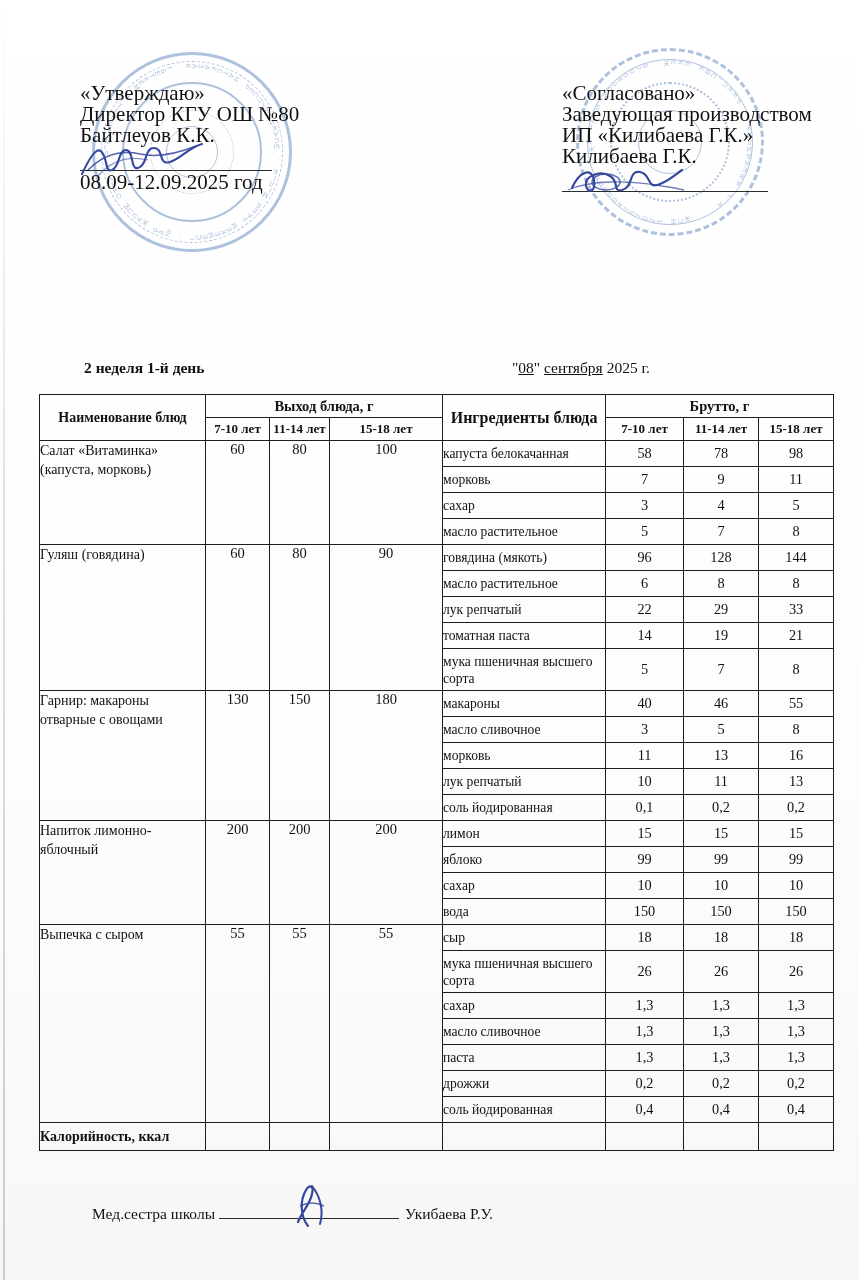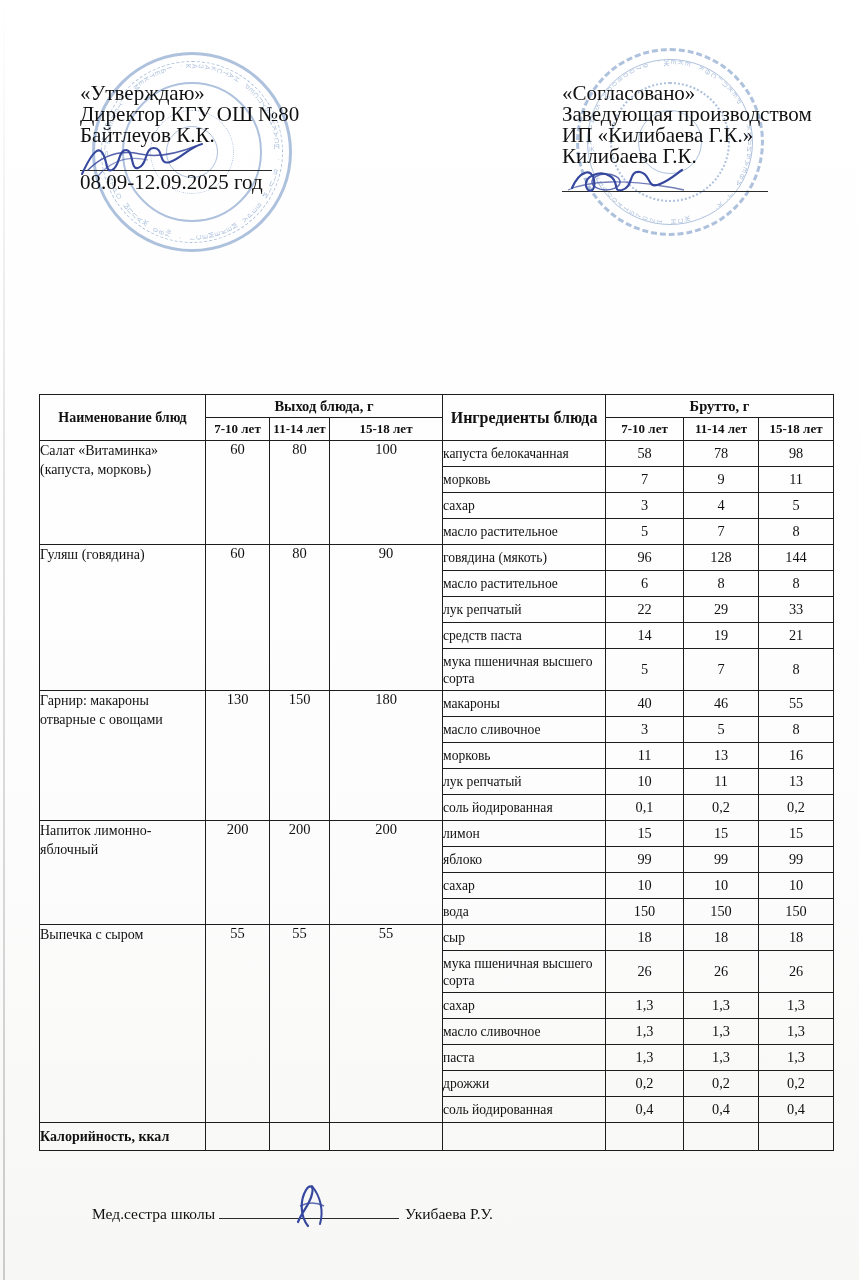--- a/index.html
+++ b/index.html
@@ -410,20 +410,24 @@
     <svg width="120" height="38" viewBox="0 0 120 38">
       <path d="M6 28 C14 10, 26 8, 28 20 C30 32, 22 34, 20 26 C18 16, 34 10, 44 16
                C54 22, 46 32, 56 30 C68 27, 62 10, 74 12 C86 14, 80 30, 94 24
                C104 20, 110 14, 116 10" fill="none" stroke="#36479e" stroke-width="2.2" stroke-linecap="round"></path>
       <path d="M2 30 C24 20, 60 20, 96 26 C104 27, 110 28, 118 30" fill="none" stroke="#36479e" stroke-width="1.3" opacity=".7"></path>
       <ellipse cx="40" cy="22" rx="14" ry="8" fill="none" stroke="#36479e" stroke-width="1.6" opacity=".8"></ellipse>
     </svg>
   </div>
 
 
+  <div class="meta-row">
+    <div class="meta-week">2 неделя 1-й день</div>
+    <div class="meta-date"><span>"</span><span class="u">08</span><span>"</span> <span class="u">сентября</span> <span>2025 г.</span></div>
+  </div>
 
   <table class="menu">
     <colgroup>
       <col style="width:166px">
       <col style="width:64px">
       <col style="width:60px">
       <col style="width:113px">
       <col style="width:163px">
       <col style="width:78px">
       <col style="width:75px">
@@ -495,21 +499,21 @@
           <td class="num">8</td>
           <td class="num">8</td>
         </tr>
         <tr class="ing-row">
           <td class="ing">лук репчатый</td>
           <td class="num">22</td>
           <td class="num">29</td>
           <td class="num">33</td>
         </tr>
         <tr class="ing-row">
-          <td class="ing">средств паста</td>
+          <td class="ing">томатная паста</td>
           <td class="num">14</td>
           <td class="num">19</td>
           <td class="num">21</td>
         </tr>
         <tr class="ing-row tall">
           <td class="ing">мука пшеничная высшего сорта</td>
           <td class="num">5</td>
           <td class="num">7</td>
           <td class="num">8</td>
         </tr>

